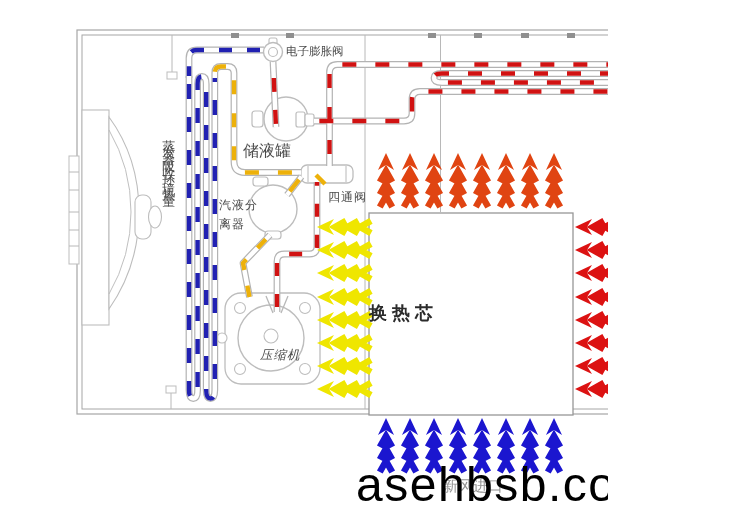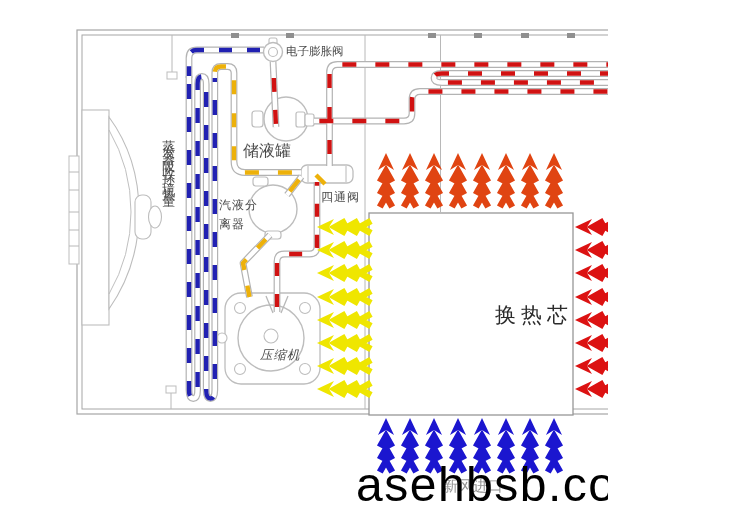--- a/index.html
+++ b/index.html
@@ -197,21 +197,21 @@
         <use href="#arrow" transform="translate(482,418) rotate(90)" style="color: rgb(27, 22, 207);"></use>
         <use href="#arrow" transform="translate(506,418) rotate(90)" style="color: rgb(27, 22, 207);"></use>
         <use href="#arrow" transform="translate(530,418) rotate(90)" style="color: rgb(27, 22, 207);"></use>
         <use href="#arrow" transform="translate(554,418) rotate(90)" style="color: rgb(27, 22, 207);"></use>
       </g>
 </svg>
 
 <div class="lbl" style="left:286px;top:44px;font-size:11.5px;">电子膨胀阀</div>
 <div class="lbl" style="left:243px;top:141px;font-size:16px;">储液罐</div>
 <div class="lbl wrap" style="left:219px;top:196px;width:44px;font-size:12px;line-height:19px;letter-spacing:1px;">汽液分离器</div>
-<div class="lbl" style="left:321px;top:190px;font-size:12px;letter-spacing:1px;">四通阀</div>
+<div class="lbl" style="left:321px;top:190px;font-size:12px;letter-spacing:1px;padding-left:7px;">四通阀</div>
 <div class="lbl" style="left:260px;top:347px;font-size:12.5px;letter-spacing:1px;font-style:italic;">压缩机</div>
 <div class="lbl vtext" style="left:160px;top:129px;font-size:13px;letter-spacing:7px;">蒸发器吸收环境热量</div>
-<div class="lbl" style="left:369px;top:302px;width:204px;text-align:right;font-size:21px;letter-spacing:5px;color:#2b2b2b;">换热芯</div>
+<div class="lbl" style="left:369px;top:302px;width:204px;text-align:left;font-size:18px;letter-spacing:5px;color:#2b2b2b;font-weight:bold;">换热芯</div>
 <div class="lbl vtext" style="left:634px;top:255px;font-size:12px;letter-spacing:7.5px;">湿气排出口</div>
 <div class="lbl faint" style="left:443px;top:477px;font-size:15px;">新风进口</div>
 <div class="watermark" style="left:356px;top:461px;">asehbsb.com</div>
 
 </div>
 
 </body></html>

